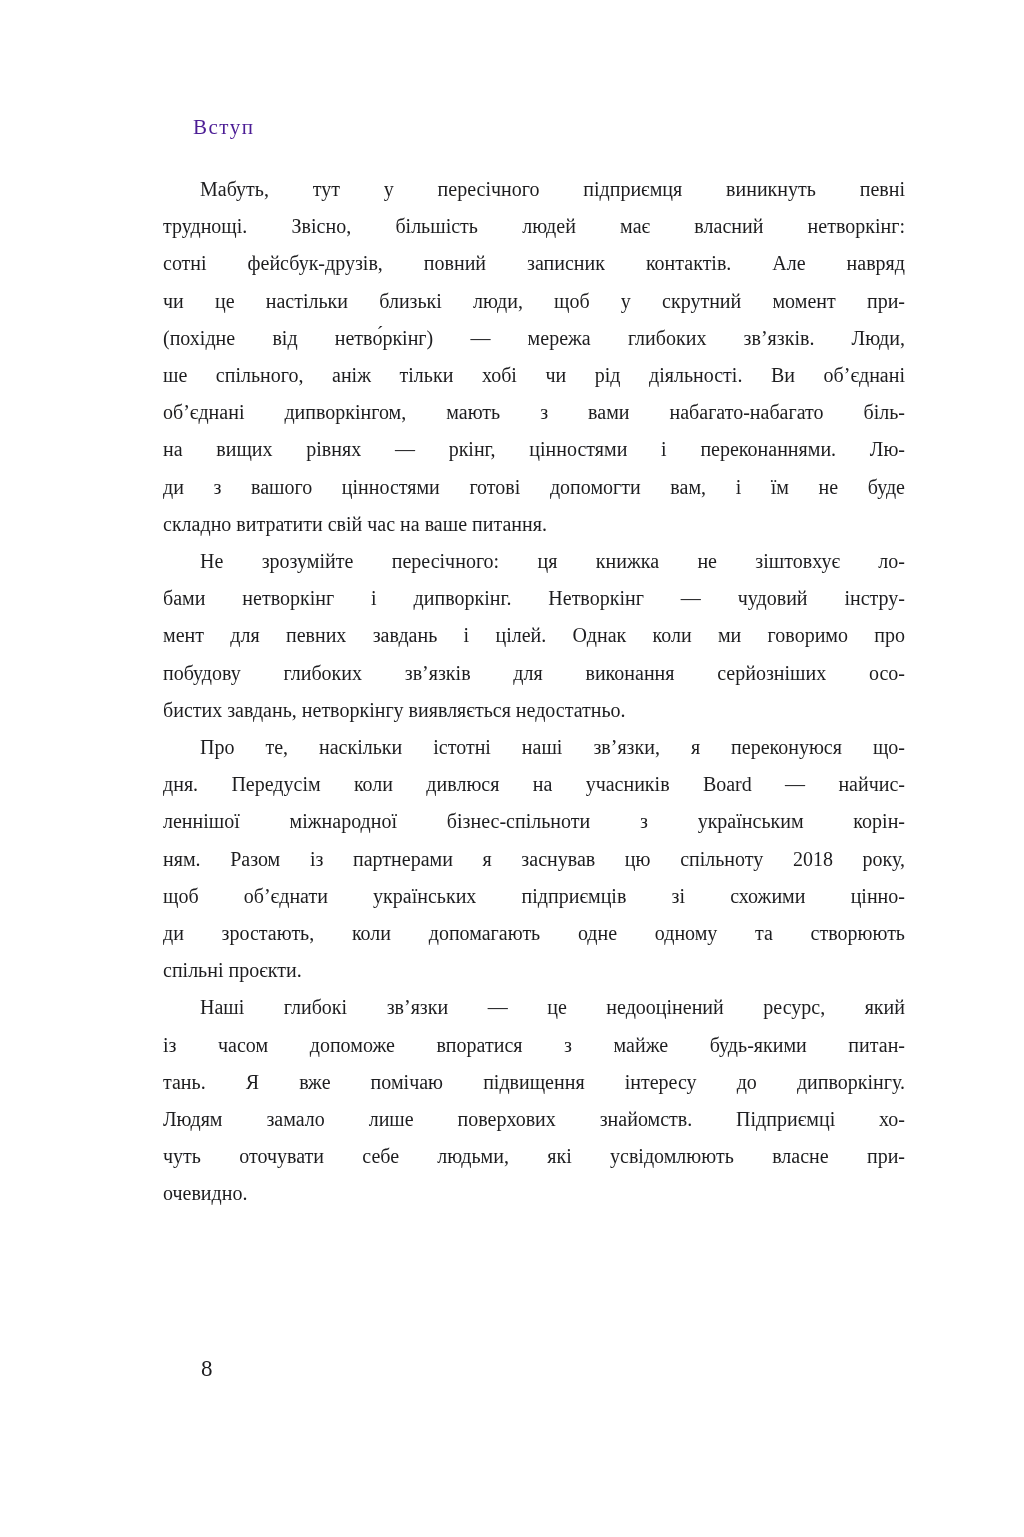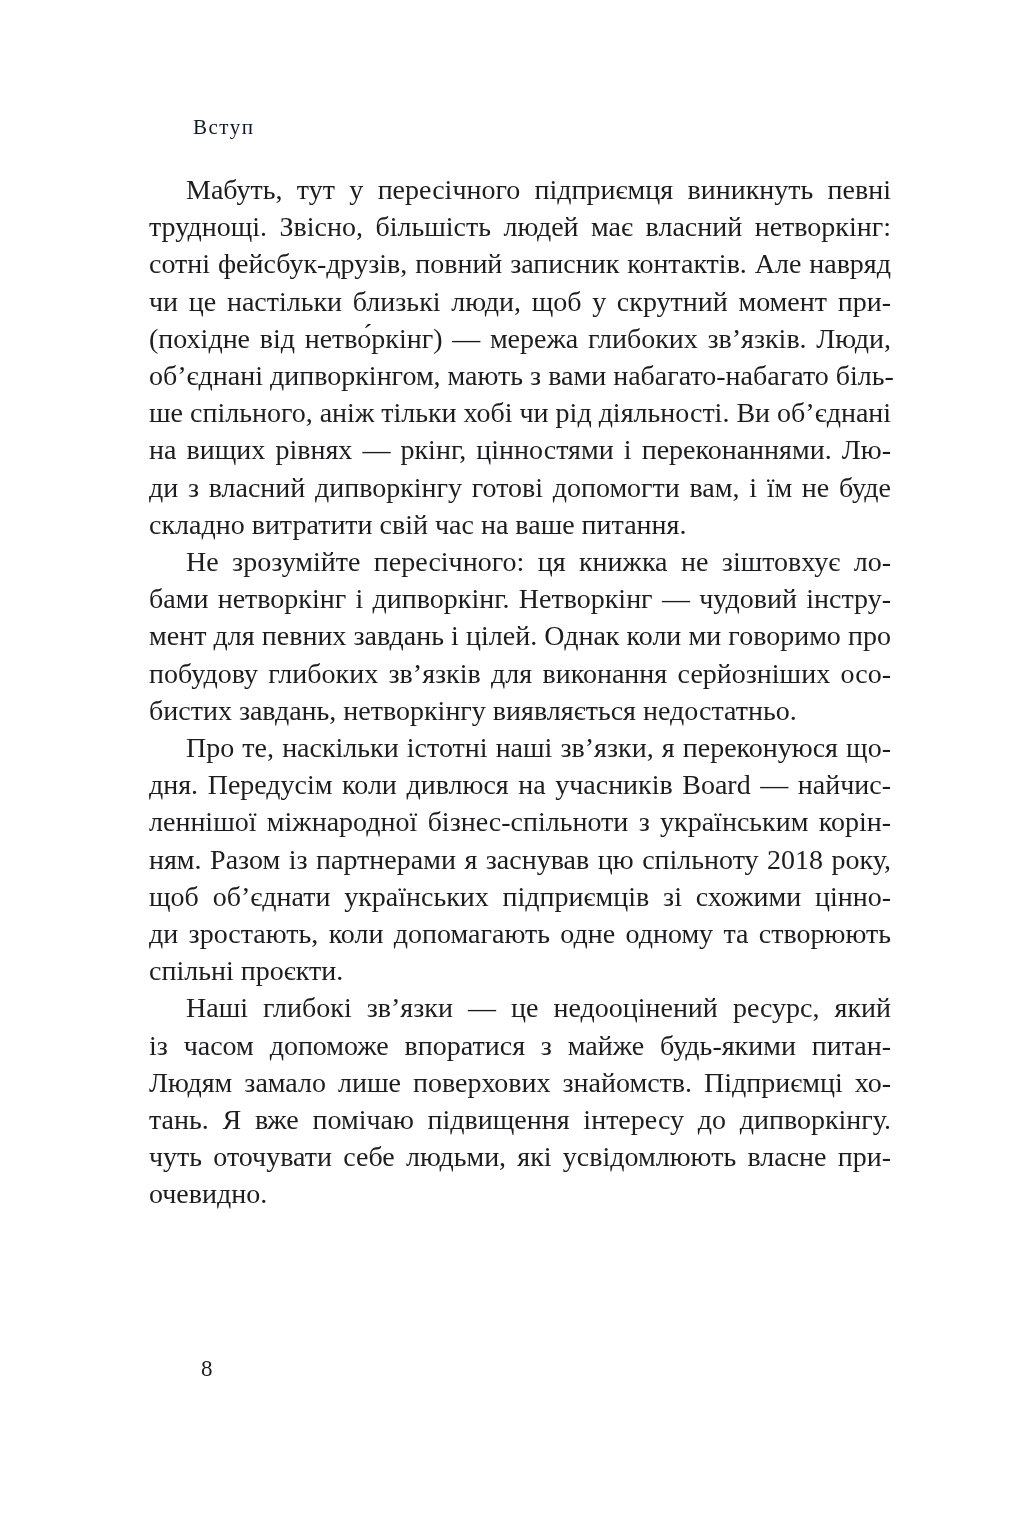--- a/index.html
+++ b/index.html
@@ -15,28 +15,28 @@
     font-family: "Liberation Serif", "DejaVu Serif", serif;
     color: #1d1d1f;
     overflow: hidden;
   }
   .running-header {
     position: absolute;
     left: 193px;
     top: 115px;
     font-size: 21px;
     letter-spacing: 1.5px;
-    color: #0f172a;
+    color: #4c1d95;
   }
   .body-text {
     position: absolute;
-    left: 149px;
+    left: 163px;
     top: 171px;
     width: 742px;
-    font-size: 28px;
+    font-size: 20px;
     line-height: 37.2px;
   }
   .paragraph {
     margin: 0;
   }
   .line {
     text-align: justify;
     text-align-last: justify;
     white-space: nowrap;
   }
@@ -62,24 +62,24 @@
 
   <div class="body-text" id="paragraphs">
       <div class="paragraph">
         <div class="line first">Мабуть, тут у пересічного підприємця виникнуть певні</div>
         <div class="line">труднощі. Звісно, більшість людей має власний нетворкінг:</div>
         <div class="line">сотні фейсбук-друзів, повний записник контактів. Але навряд</div>
         <div class="line">чи це настільки близькі люди, щоб у скрутний момент при-</div>
       </div>
       <div class="paragraph">
         <div class="line">(похідне від нетво́ркінг) — мережа глибоких зв’язків. Люди,</div>
+        <div class="line">ше спільного, аніж тільки хобі чи рід діяльності. Ви об’єднані</div>
         <div class="line">об’єднані дипворкінгом, мають з вами набагато-набагато біль-</div>
-        <div class="line">ше спільного, аніж тільки хобі чи рід діяльності. Ви об’єднані</div>
         <div class="line">на вищих рівнях — ркінг, цінностями і переконаннями. Лю-</div>
-        <div class="line">ди з власний дипворкінгу готові допомогти вам, і їм не буде</div>
+        <div class="line">ди з вашого цінностями готові допомогти вам, і їм не буде</div>
         <div class="line last">складно витратити свій час на ваше питання.</div>
       </div>
       <div class="paragraph">
         <div class="line first">Не зрозумійте пересічного: ця книжка не зіштовхує ло-</div>
         <div class="line">бами нетворкінг і дипворкінг. Нетворкінг — чудовий інстру-</div>
         <div class="line">мент для певних завдань і цілей. Однак коли ми говоримо про</div>
         <div class="line">побудову глибоких зв’язків для виконання серйозніших осо-</div>
         <div class="line last">бистих завдань, нетворкінгу виявляється недостатньо.</div>
       </div>
       <div class="paragraph">
@@ -87,21 +87,21 @@
         <div class="line">дня. Передусім коли дивлюся на учасників Board — найчис-</div>
         <div class="line">леннішої міжнародної бізнес-спільноти з українським корін-</div>
         <div class="line">ням. Разом із партнерами я заснував цю спільноту 2018 року,</div>
         <div class="line">щоб об’єднати українських підприємців зі схожими цінно-</div>
         <div class="line">ди зростають, коли допомагають одне одному та створюють</div>
         <div class="line last">спільні проєкти.</div>
       </div>
       <div class="paragraph">
         <div class="line first">Наші глибокі зв’язки — це недооцінений ресурс, який</div>
         <div class="line">із часом допоможе впоратися з майже будь-якими питан-</div>
+        <div class="line">тань. Я вже помічаю підвищення інтересу до дипворкінгу.</div>
         <div class="line">Людям замало лише поверхових знайомств. Підприємці хо-</div>
-        <div class="line">тань. Я вже помічаю підвищення інтересу до дипворкінгу.</div>
         <div class="line">чуть оточувати себе людьми, які усвідомлюють власне при-</div>
         <div class="line last">очевидно.</div>
       </div>
     </div>
 
   <div class="page-number">8</div>
 </div>
 
 </body></html>

